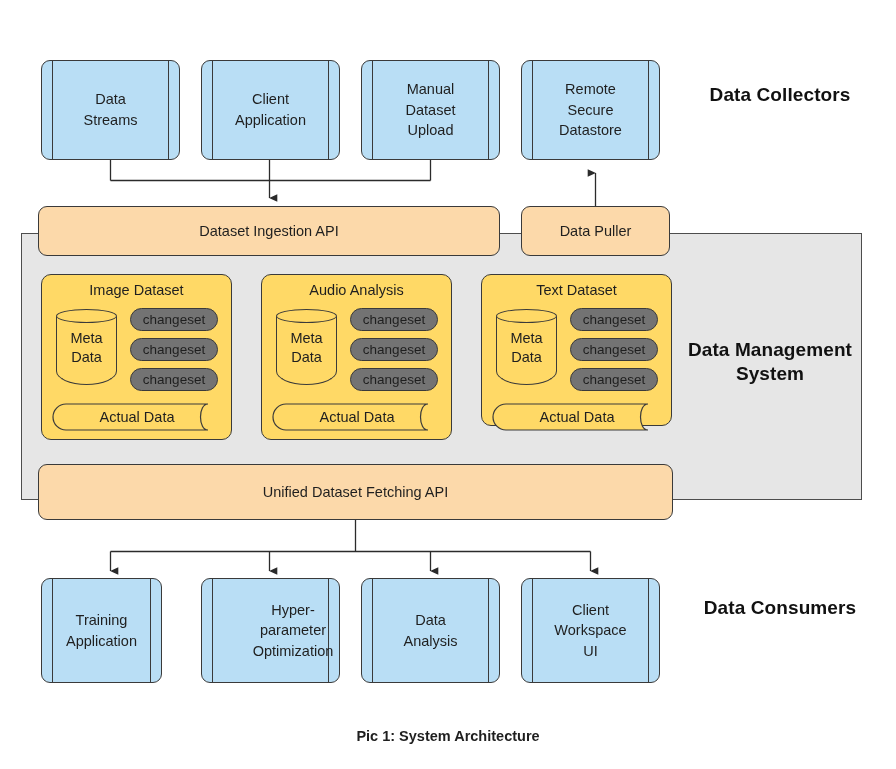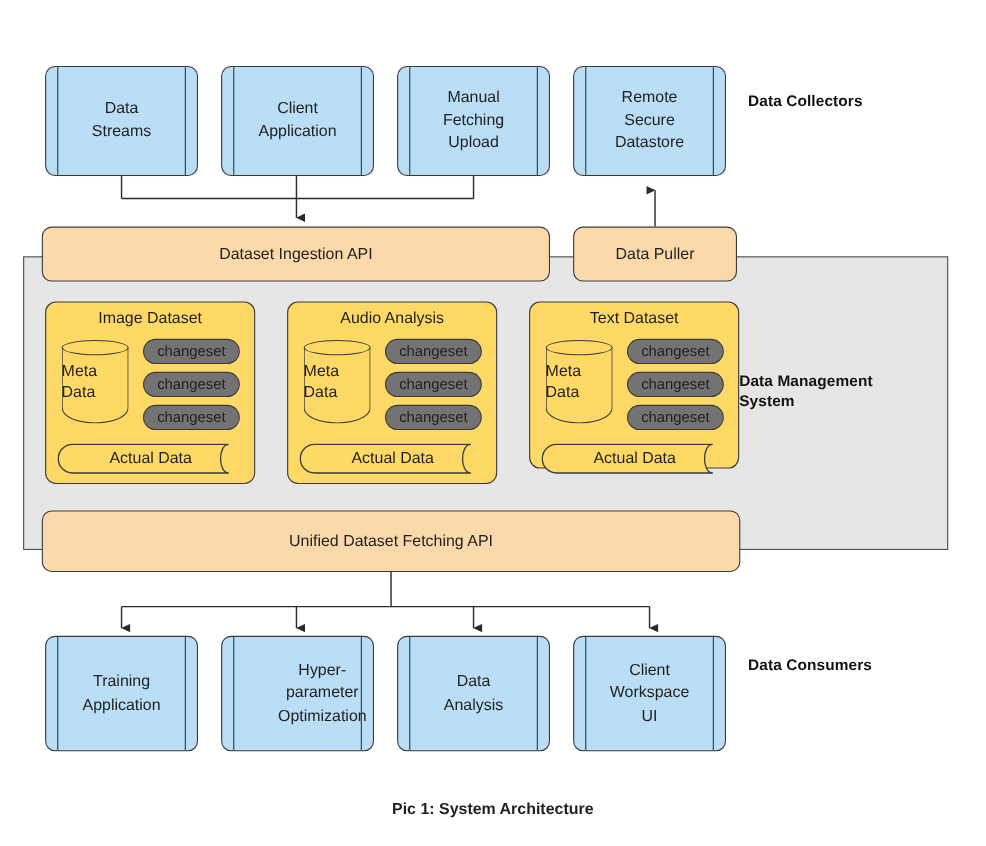--- a/index.html
+++ b/index.html
@@ -38,24 +38,24 @@
     position: absolute;
     background: #e6e6e6;
     border: 1px solid #4d4d4d;
     box-sizing: border-box;
     z-index: 1;
   }
 
   
   .group-label {
     position: absolute;
-    font-size: 14px;
+    font-size: 19px;
     font-weight: bold;
     color: #111111;
-    text-align: left;
+    text-align: center;
     line-height: 1.28;
     letter-spacing: 0.1px;
     z-index: 12;
   }
 
   
   .node-process {
     position: absolute;
     box-sizing: border-box;
     background: #b9def5;
@@ -151,20 +151,21 @@
     border: 1px solid #3a3a3a;
     border-radius: 50%;
     background: #ffd966;
     box-sizing: border-box;
   }
   .cylinder .cyl-text {
     position: absolute;
     left: 0; right: 0;
     top: 50%;
     transform: translateY(-48%);
+    text-align: center;
     font-size: 14.5px;
     line-height: 1.3;
     color: #1f1f1f;
     white-space: pre-line;
     z-index: 3;
   }
 
   
   .pill {
     position: absolute;
@@ -247,21 +248,21 @@
 Streams</span>
   </div>
 
   <div class="node-process" style="left:201px; top:60px; width:139px; height:100px;">
     <span class="node-text">Client
 Application</span>
   </div>
 
   <div class="node-process" style="left:361px; top:60px; width:139px; height:100px;">
     <span class="node-text">Manual
-Fetching
+Dataset
 Upload</span>
   </div>
 
   <div class="node-process" style="left:521px; top:60px; width:139px; height:100px;">
     <span class="node-text">Remote
 Secure
 Datastore</span>
   </div>
 
   <div class="group-label" style="left:680px; top:83px; width:200px; white-space:pre-line;">Data Collectors</div>
@@ -340,21 +341,21 @@
     </div>
   </div>
 
   <div class="group-label" style="left:672px; top:338px; width:196px; white-space:pre-line;">Data Management
 System</div>
 
   <div class="node-api" style="left:38px; top:464px; width:635px; height:56px;">
     <span class="node-text">Unified Dataset Fetching API</span>
   </div>
 
-  <div class="node-process" style="left:41px; top:578px; width:139px; height:105px;">
+  <div class="node-process" style="left:41px; top:578px; width:121px; height:105px;">
     <span class="node-text">Training
 Application</span>
   </div>
 
   <div class="node-process" style="left:201px; top:578px; width:139px; height:105px;padding-left:45px;">
     <span class="node-text">Hyper-
 parameter
 Optimization</span>
   </div>
 

